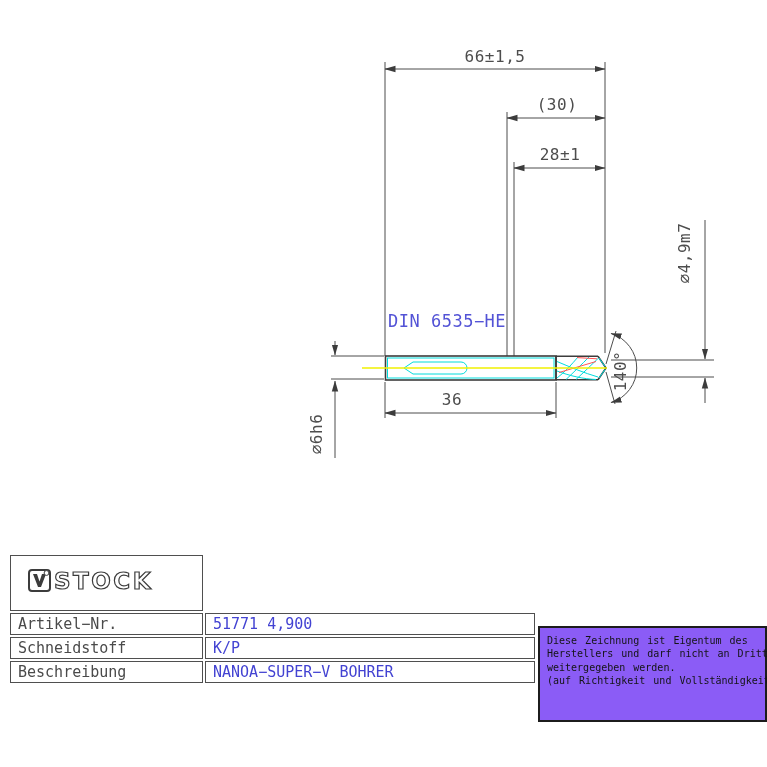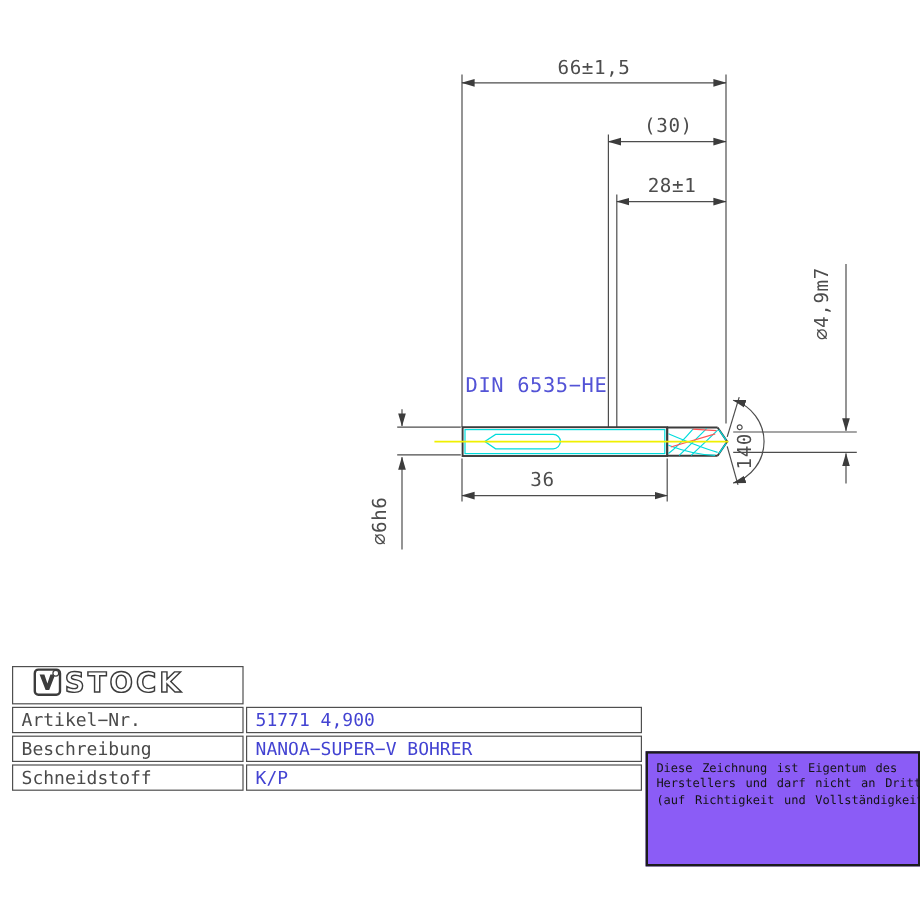--- a/index.html
+++ b/index.html
@@ -22,21 +22,21 @@
     position:absolute;left:8px;top:553px;
     border-collapse:separate;border-spacing:2px;
     table-layout:fixed;
   }
   #titleblock td{
     background:#ffffff;border:1px solid #4f4f4f;
     height:20px;padding:0 0 0 7px;
     font-size:15px;color:#4a4a4a;white-space:nowrap;overflow:hidden;
   }
   #titleblock td.val{color:#4343d2;}
-  #titleblock td.logocell{padding:0;text-align:center;vertical-align:middle;}
+  #titleblock td.logocell{padding:12px;text-align:center;vertical-align:middle;}
   #titleblock td.nocell{border:none;background:transparent;}
   col.c1{width:193px;}
   col.c2{width:330px;}
   
   #notebox{
     position:absolute;left:538px;top:626px;width:211px;height:80px;
     border:2px solid #1c1c1c;background:#8b5cf6;
     padding:6px 7px;font-size:10px;line-height:13.4px;
     color:#141414;letter-spacing:0px;word-spacing:2px;
   }
@@ -156,27 +156,28 @@
         <text x="27" y="21" font-family="DejaVu Sans, sans-serif" font-size="23" font-weight="bold" letter-spacing="2.5" fill="#ffffff" stroke="#3c3c3c" stroke-width="1.2">STOCK</text>
       </svg>
     </td>
     <td class="nocell"></td>
   </tr>
   <tr>
     <td>Artikel−Nr.</td>
     <td class="val">51771 4,900</td>
   </tr>
   <tr>
+    <td>Schneidstoff</td>
+    <td class="val">K/P</td>
+  </tr>
+  <tr>
     <td>Beschreibung</td>
     <td class="val">NANOA−SUPER−V BOHRER</td>
-  </tr>
-  <tr>
-    <td>Schneidstoff</td>
-    <td class="val">K/P</td>
   </tr>
 </tbody>
   </table>
 
 <div id="notebox">
   <div>Diese Zeichnung ist Eigentum des</div>
   <div>Herstellers und darf nicht an Dritte</div>
+  <div>weitergegeben werden.</div>
   <div>(auf Richtigkeit und Vollständigkeit)</div>
 </div>
 
 </body></html>

